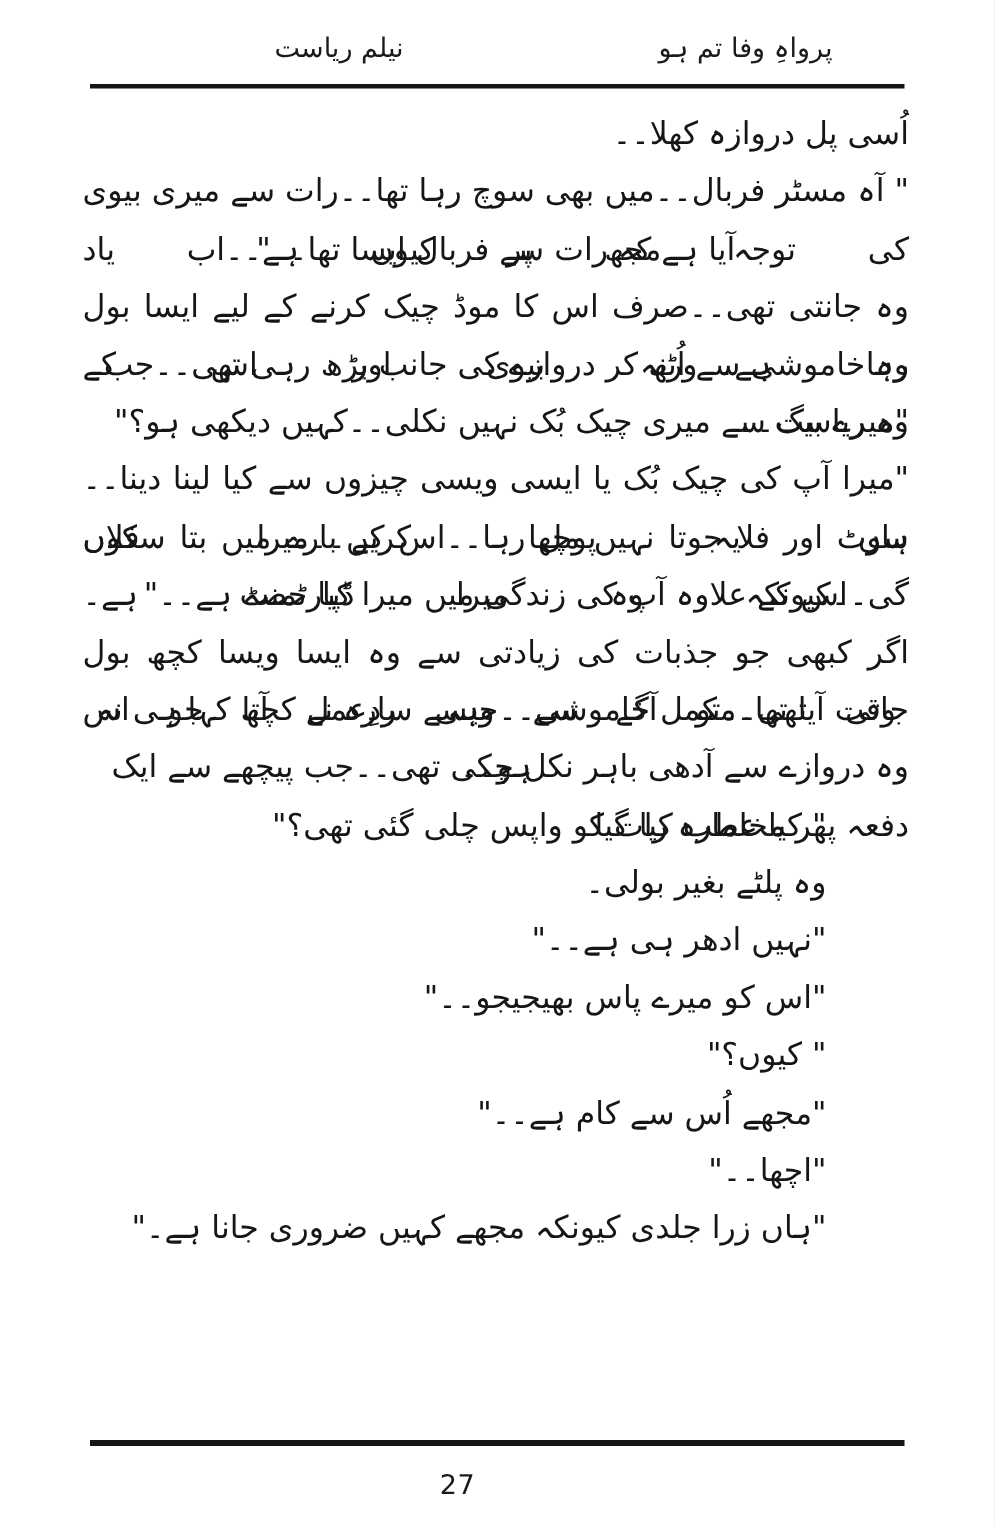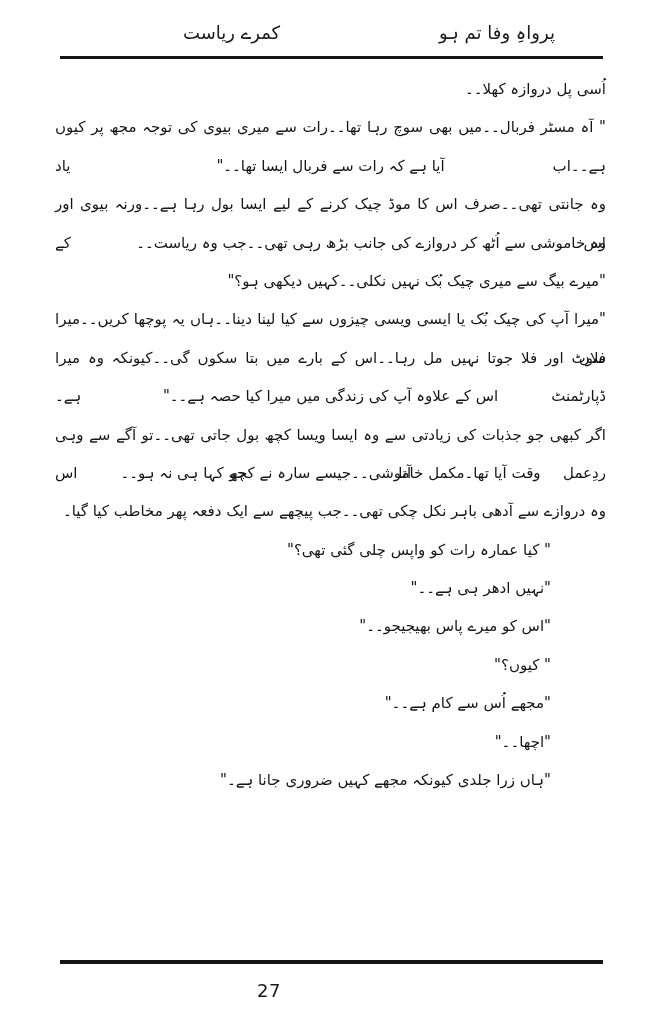--- a/index.html
+++ b/index.html
@@ -39,21 +39,21 @@
     background: #151515;
     border: none;
   }
   
   .text-body {
     position: absolute;
     top: 70px;
     left: 55px;
     right: 57px;
     direction: rtl;
-    font-size: 15px;
+    font-size: 21px;
     color: #161616;
   }
   .line {
     line-height: 38.4px;
     height: 38.4px;
   }
   .a-start  { text-align: right; }
   .a-full   { text-align: justify; text-align-last: justify; }
   .a-center { text-align: center; }
   .a-indent { text-align: right; padding-right: 55px; }
@@ -65,52 +65,53 @@
     right: 60px;
     height: 4px;
     background: #151515;
     border: none;
   }
   .page-number {
     position: absolute;
     top: 980px;
     left: 257px;
     width: 60px;
-    text-align: left;
+    text-align: right;
     font-size: 18px;
     letter-spacing: 0.5px;
     color: #1a1a1a;
   }
 </style>
 </head>
 <body>
 
 <div class="page">
 
   <div class="header">
     <span class="header-title">پرواہِ وفا تم ہو</span>
-    <span class="header-author">کمرے ریاست</span>
+    <span class="header-author">نیلم ریاست</span>
   </div>
 
   <div class="header-rule"></div>
 
   <div class="text-body">
       <div class="line a-start">اُسی پل دروازہ کھلا۔۔</div>
       <div class="line a-full">" آہ مسٹر فربال۔۔میں بھی سوچ رہا تھا۔۔رات سے میری بیوی کی توجہ مجھ پر کیوں ہے۔۔اب یاد</div>
       <div class="line a-center">آیا ہے کہ رات سے فربال ایسا تھا۔۔"</div>
       <div class="line a-full">وہ جانتی تھی۔۔صرف اس کا موڈ چیک کرنے کے لیے ایسا بول رہا ہے۔۔ورنہ بیوی اور اس کے</div>
       <div class="line a-start">وہ خاموشی سے اُٹھ کر دروازے کی جانب بڑھ رہی تھی۔۔جب وہ ریاست۔۔</div>
       <div class="line a-start">"میرے بیگ سے میری چیک بُک نہیں نکلی۔۔کہیں دیکھی ہو؟"</div>
       <div class="line a-full">"میرا آپ کی چیک بُک یا ایسی ویسی چیزوں سے کیا لینا دینا۔۔ہاں یہ پوچھا کریں۔۔میرا فلاں</div>
       <div class="line a-full">سوٹ اور فلا جوتا نہیں مل رہا۔۔اس کے بارے میں بتا سکوں گی۔۔کیونکہ وہ میرا ڈپارٹمنٹ ہے۔</div>
       <div class="line a-center">اس کے علاوہ آپ کی زندگی میں میرا کیا حصہ ہے۔۔"</div>
       <div class="line a-full">اگر کبھی جو جذبات کی زیادتی سے وہ ایسا ویسا کچھ بول جاتی تھی۔۔تو آگے سے وہی ردِعمل آتا جو اس</div>
       <div class="line a-center">وقت آیا تھا۔مکمل خاموشی۔۔جیسے سارہ نے کچھ کہا ہی نہ ہو۔۔</div>
       <div class="line a-start">وہ دروازے سے آدھی باہر نکل چکی تھی۔۔جب پیچھے سے ایک دفعہ پھر مخاطب کیا گیا۔</div>
       <div class="line a-indent">" کیا عمارہ رات کو واپس چلی گئی تھی؟"</div>
+      <div class="line a-indent">وہ پلٹے بغیر بولی۔</div>
       <div class="line a-indent">"نہیں ادھر ہی ہے۔۔"</div>
       <div class="line a-indent">"اس کو میرے پاس بھیجیجو۔۔"</div>
       <div class="line a-indent">" کیوں؟"</div>
       <div class="line a-indent">"مجھے اُس سے کام ہے۔۔"</div>
       <div class="line a-indent">"اچھا۔۔"</div>
       <div class="line a-indent">"ہاں زرا جلدی کیونکہ مجھے کہیں ضروری جانا ہے۔"</div>
     </div>
 
   <div class="footer-rule"></div>
 

